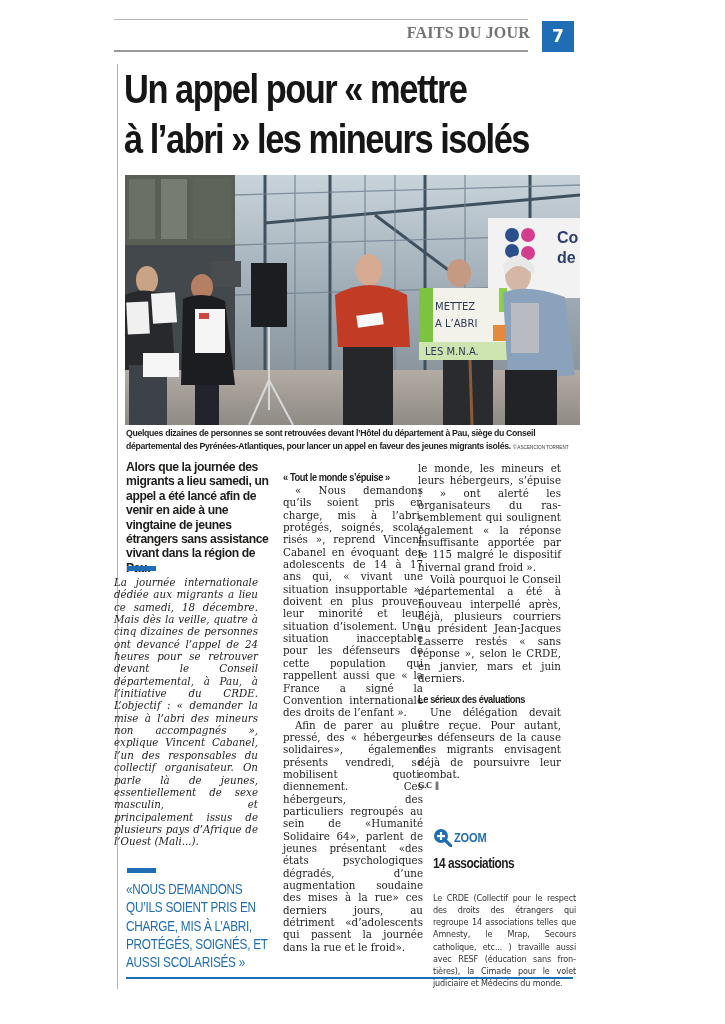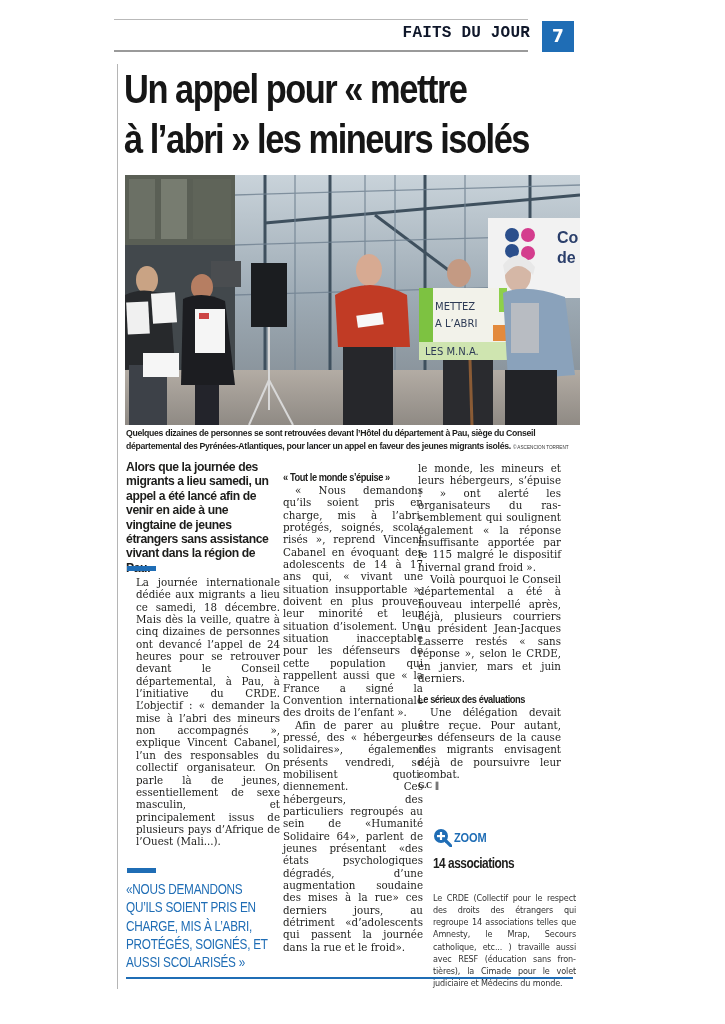--- a/index.html
+++ b/index.html
@@ -3,21 +3,21 @@
 <meta charset="utf-8">
 <style>
   * { box-sizing: border-box; margin: 0; padding: 0; }
   html, body { width: 725px; height: 1024px; background: #ffffff; overflow: hidden; }
   body { position: relative; font-family: "DejaVu Serif", serif; color: #1d1d1b; }
 
   
   .top-rule-thin { position: absolute; left: 114px; top: 19px; width: 414px; height: 1px; background: #b9b9b9; }
   .top-rule-thick { position: absolute; left: 114px; top: 50px; width: 414px; height: 2px; background: #9a9a9a; }
   .section-title { position: absolute; left: 380px; top: 24px; width: 150px; text-align: right;
-    font-family: Liberation Mono, monospace; font-weight: bold; font-size: 16px; letter-spacing: 0.2px; color: #0f172a; }
+    font-family: Liberation Serif, serif; font-weight: bold; font-size: 16px; letter-spacing: 0.2px; color: #737373; }
   .page-number { position: absolute; left: 542px; top: 21px; width: 32px; height: 31px; background: #1f6db5; color: #ffffff;
     font-family: "DejaVu Sans", sans-serif; font-weight: bold; font-size: 17px; text-align: center; line-height: 31px; }
 
   .left-rule { position: absolute; left: 117px; top: 64px; width: 1px; height: 925px; background: #b5b5b5; }
 
   
   .headline { position: absolute; left: 124px; top: 64px; width: 460px;
     font-family: "Liberation Sans", sans-serif; font-weight: bold; font-size: 40px; line-height: 50px;
     letter-spacing: -1.7px; transform: scaleX(0.86); transform-origin: left top; color: #161616; white-space: nowrap; }
   .headline div { display: block; }
@@ -27,21 +27,21 @@
   .photo svg { display: block; width: 455px; height: 250px; }
 
   .caption { position: absolute; left: 126px; top: 427px; width: 452px;
     font-family: "Liberation Sans", sans-serif; font-weight: bold; font-size: 9.4px; line-height: 12.6px; letter-spacing: -0.35px; color: #1d1d1b; transform: scaleX(0.93); transform-origin: left top; width: 486px; }
   .caption .credit { font-size: 5px; font-weight: normal; letter-spacing: 0; color: #333; }
 
   
   .col { position: absolute; font-size: 10.3px; line-height: 12.35px; text-align: justify; hyphens: manual; color: #1d1d1b; }
   .col p { text-indent: 0; }
   .col p.ind { text-indent: 12px; }
-  .col1 { left: 136px; top: 576px; width: 144px; }
+  .col1 { left: 114px; top: 576px; width: 144px; font-style: italic; }
   .col2 { left: 283px; top: 462px; width: 140px; }
   .col3 { left: 418px; top: 462px; width: 143px; }
 
   .chapeau { position: absolute; left: 126px; top: 460px; width: 150px;
     font-family: "Liberation Sans", sans-serif; font-weight: bold; font-size: 12.2px; line-height: 14.4px; letter-spacing: -0.4px; color: #1d1d1b; }
   .blue-tick { position: absolute; width: 29px; height: 5px; background: #1f6db5; }
   .tick1 { left: 127px; top: 566px; }
   .tick2 { left: 127px; top: 868px; }
 
   .subhead { font-family: "Liberation Sans", sans-serif; font-weight: bold; font-size: 10.8px; letter-spacing: -0.5px;

